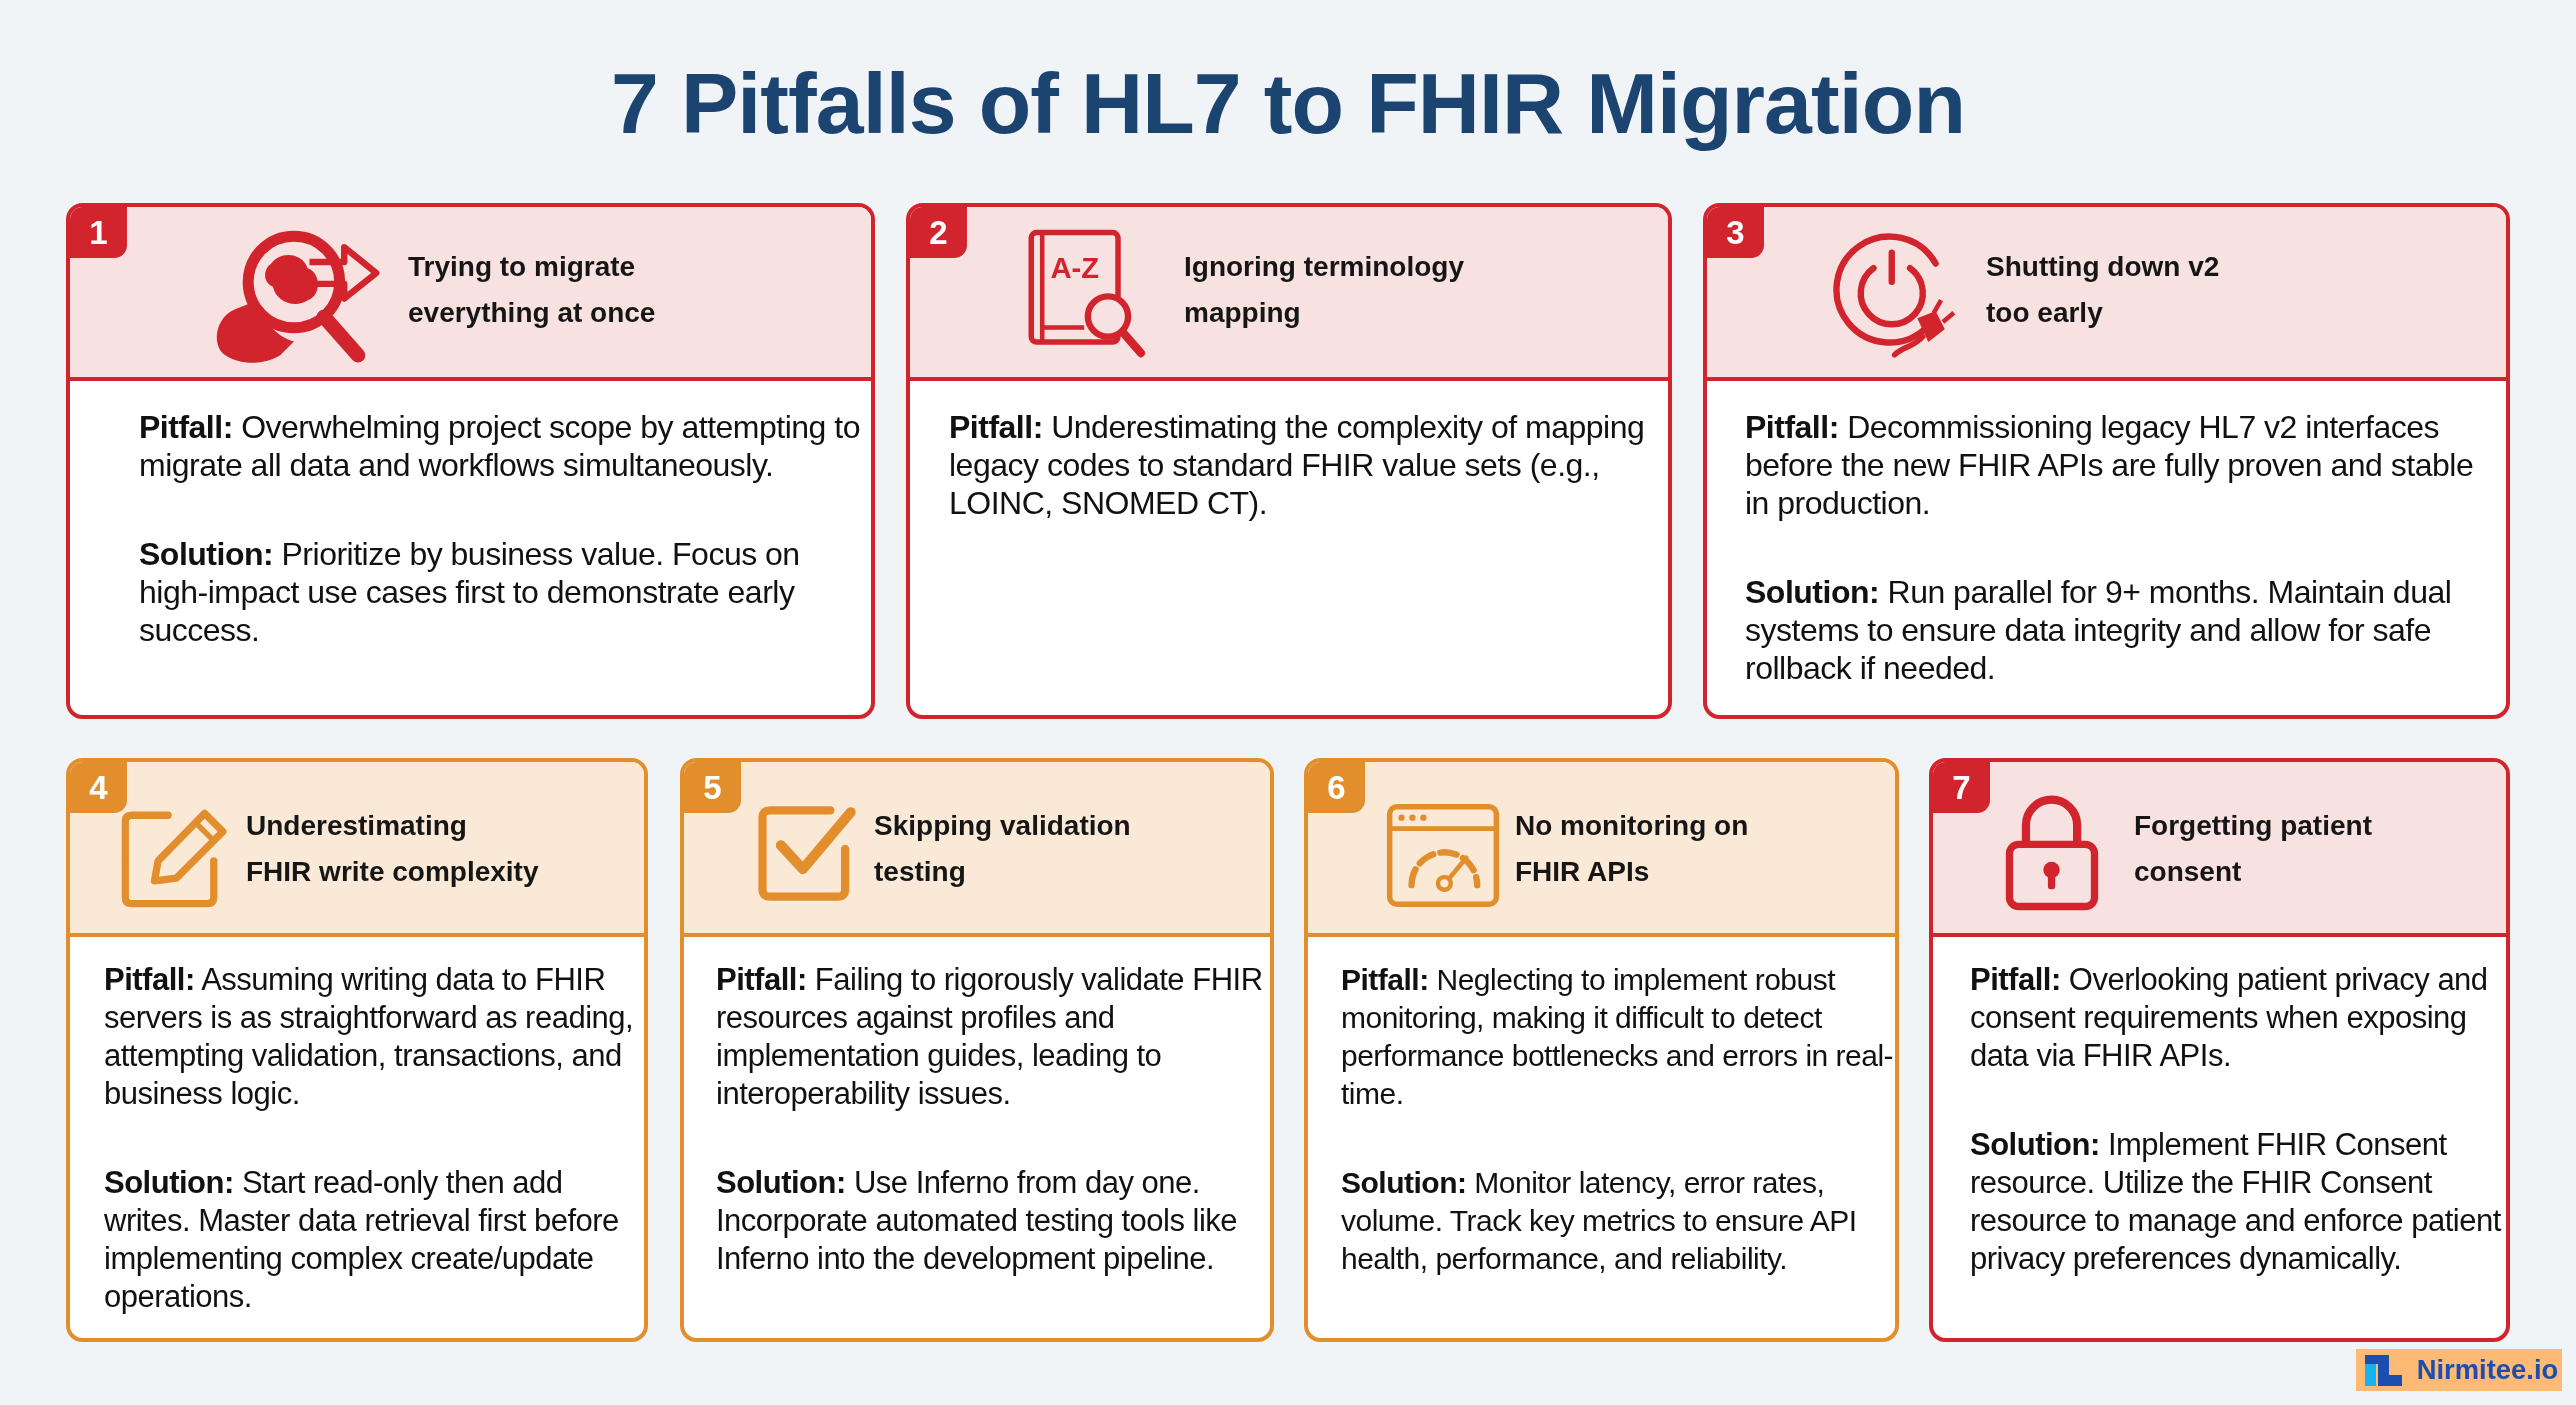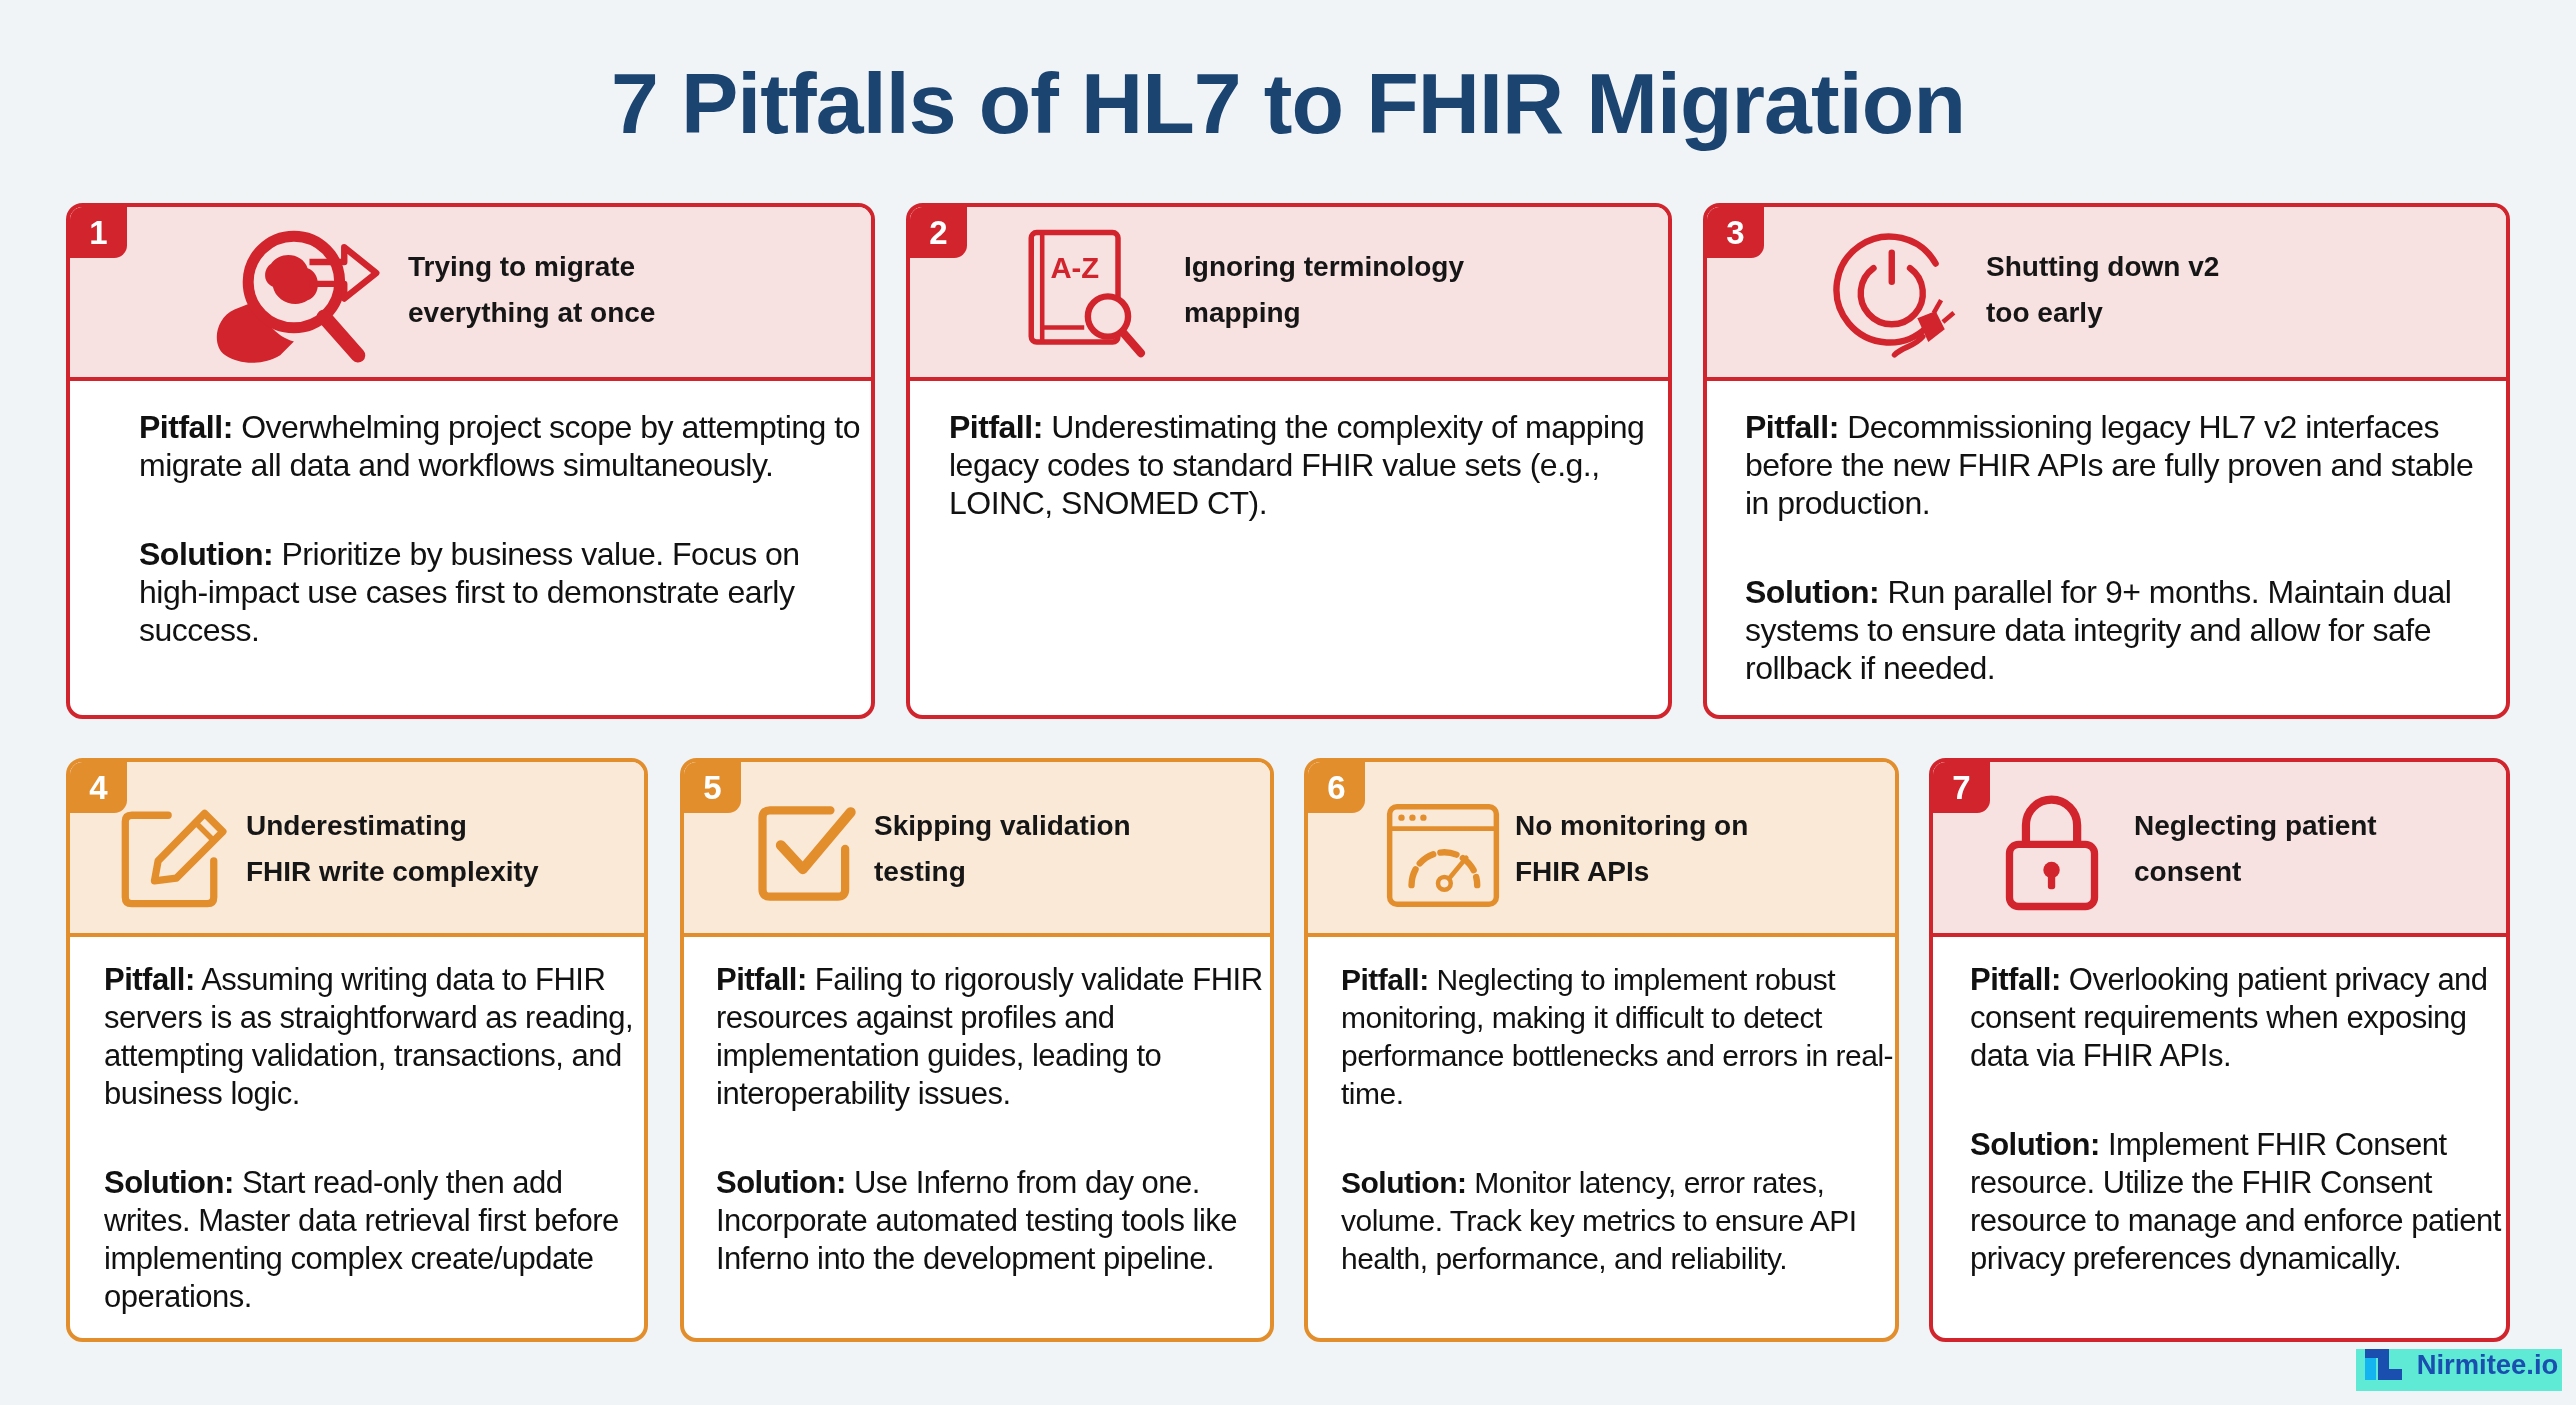--- a/index.html
+++ b/index.html
@@ -43,21 +43,21 @@
   }
   .body {
     position: absolute; font-size: 32px; line-height: 38px; color: #111;
     font-family: "Liberation Sans", sans-serif; letter-spacing: -0.5px;
   }
   .body p { margin: 0; }
   .body p + p { margin-top: 51px; }
   .body b { font-weight: 700; }
   .logo {
     position: absolute; left: 2356px; top: 1349px; width: 206px; height: 42px;
-    background: #5eead4; display: flex; align-items: flex-start; padding-left: 9.1px; box-sizing: border-box;
+    background: #fdba74; display: flex; align-items: center; padding-left: 9.1px; box-sizing: border-box;
   }
   .logo .mark { width: 37px; height: 31px; position: relative; margin-right: 14.6px; }
   .logo .mark .a { position: absolute; left: 0; top: 0; width: 11px; height: 31px; background: #14b4f0; }
   .logo .mark .b { position: absolute; left: 12.8px; top: 0; width: 11px; height: 31px; background: #1a4fb0; }
   .logo .mark .c { position: absolute; left: 12.8px; top: 20px; width: 24px; height: 11px; background: #1a4fb0; }
   .logo .mark .d { position: absolute; left: 0; top: 0; width: 24px; height: 9.1px; background: #1a4fb0; }
   .logo .name { font-size: 27.4px; font-weight: 700; color: #1a4fb0; font-family: "Liberation Sans", sans-serif; }
 </style>
 </head>
 <body>
@@ -207,21 +207,21 @@
     <div class="badge">7</div>
     <div class="icon" style="left:71px; top:32px; width:96px; height:119px;">
       <svg viewBox="0 0 105 130">
         <path d="M24 55 L24 34 A28 28 0 0 1 80 34 L80 55" fill="none" stroke="#d1242c" stroke-width="9"></path>
         <rect x="6" y="55" width="93" height="68" rx="10" fill="none" stroke="#d1242c" stroke-width="8"></rect>
         <circle cx="52" cy="83" r="9" fill="#d1242c"></circle>
         <rect x="48" y="86" width="8" height="18" rx="3" fill="#d1242c"></rect>
       </svg>
     </div>
     <div class="heading" style="left:201px; top:41px;">
-      <div>Neglecting patient</div>
+      <div>Forgetting patient</div>
       <div>consent</div>
     </div>
   </div>
   <div class="body" style="left:37px; top:199px; width:531px; font-size:31px;">
     <p><b>Pitfall:</b> <span>Overlooking patient privacy and consent requirements when exposing data via FHIR APIs.</span></p>
     <p><b>Solution:</b> <span>Implement FHIR Consent resource. Utilize the FHIR Consent resource to manage and enforce patient privacy preferences dynamically.</span></p>
   </div>
 </div>
 
 <div class="logo">

